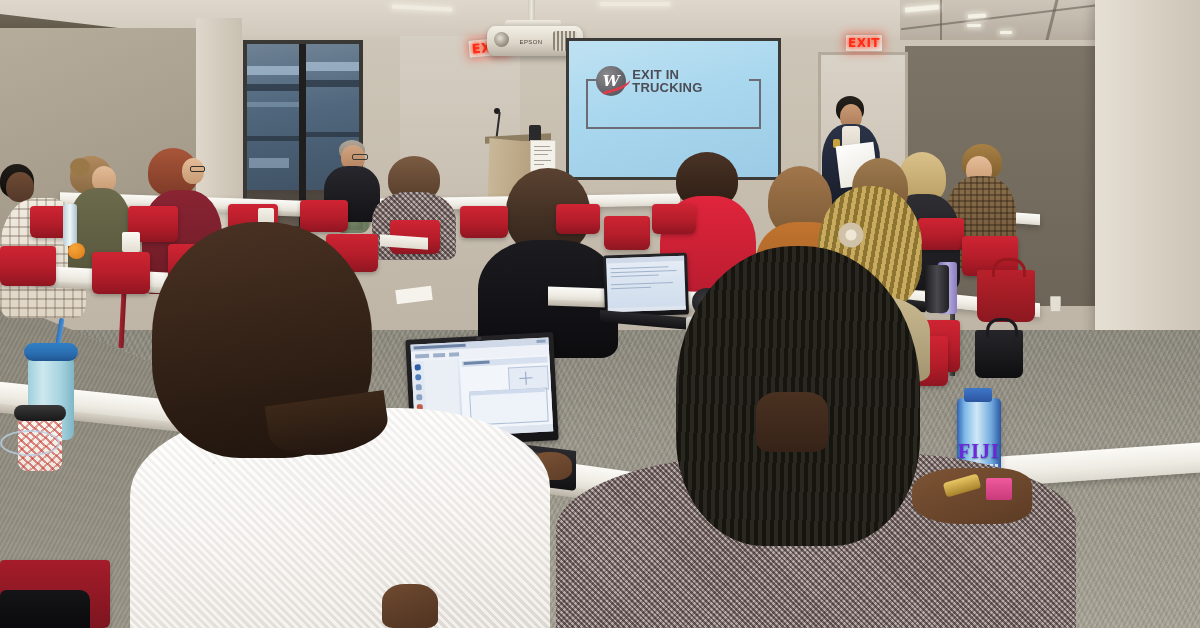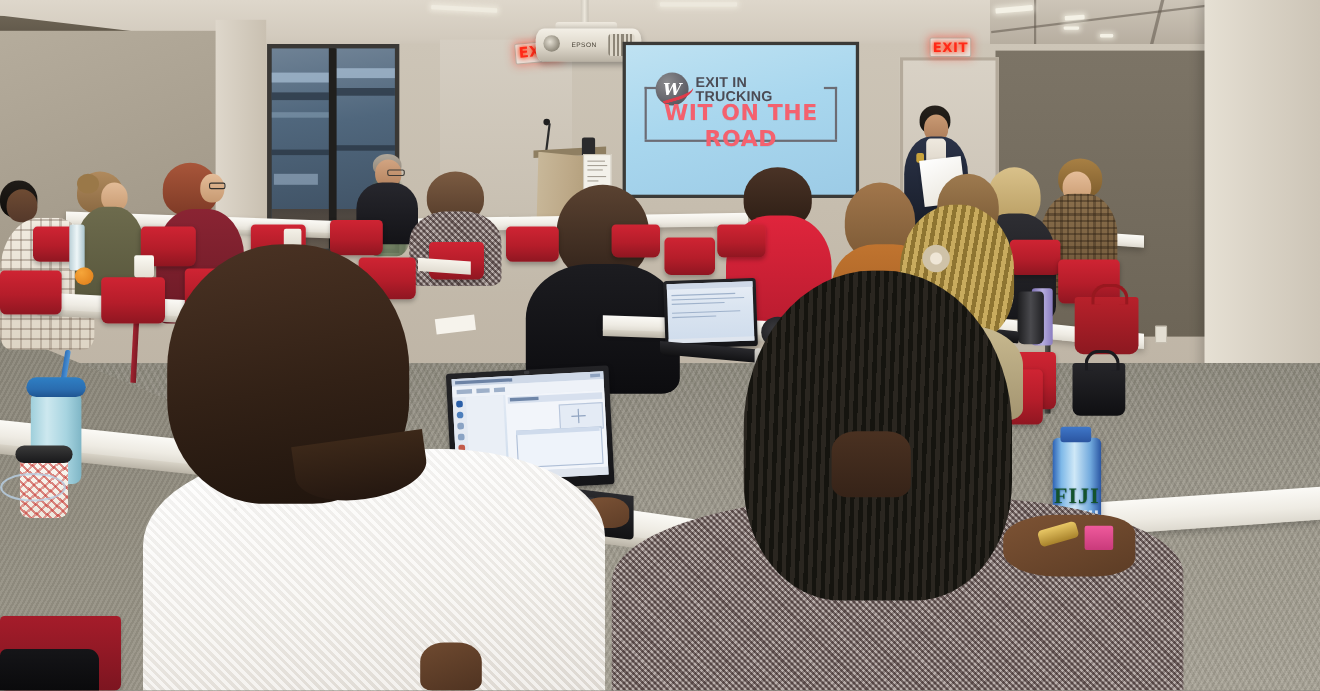--- a/index.html
+++ b/index.html
@@ -310,21 +310,21 @@
     border-radius: 5px 5px 4px 4px;
     box-shadow: 0 3px 6px rgba(0,0,0,.25);
   }
   #fiji-cap {
     left: 964px; top: 388px; width: 28px; height: 14px;
     background: linear-gradient(180deg,#3f77c9,#2b55a0);
     border-radius: 3px;
   }
   #fiji-word {
     left: 957px; top: 440px; width: 44px;
-    text-align: center; color:#14532d; font-weight:900;
+    text-align: center; color:#6d28d9; font-weight:900;
     font-family:"Liberation Serif", serif; font-size:20px; letter-spacing:1px;
     text-shadow: 0 1px 2px rgba(0,40,90,.55);
   }
   #purple-bottle {
     left: 938px; top: 262px; width: 19px; height: 52px;
     background: linear-gradient(90deg,#7d6fb4,#b6aede,#8a7cc0);
     border-radius: 3px;
   }
   #black-tumbler {
     left: 925px; top: 265px; width: 24px; height: 48px;
@@ -493,21 +493,20 @@
           <div id="wit-mark">
             <span class="w-glyph">W</span>
             <span class="swoosh"></span>
           </div>
           <div id="wit-words">
             <div class="l1">EXIT IN</div>
             <div class="l2">TRUCKING</div>
           </div>
         </div>
 
-        <div id="slide-headline">WIT ON THE ROAD</div>
       </div>
     </div>
   </div>
 
   <div class="abs" id="podium-mic-head"></div>
   <div class="abs" id="podium-mic"></div>
   <div class="abs" id="podium-top"></div>
   <div class="abs" id="podium"></div>
   <div class="abs" id="podium-dark-obj"></div>
   <div class="abs" id="podium-sign">

